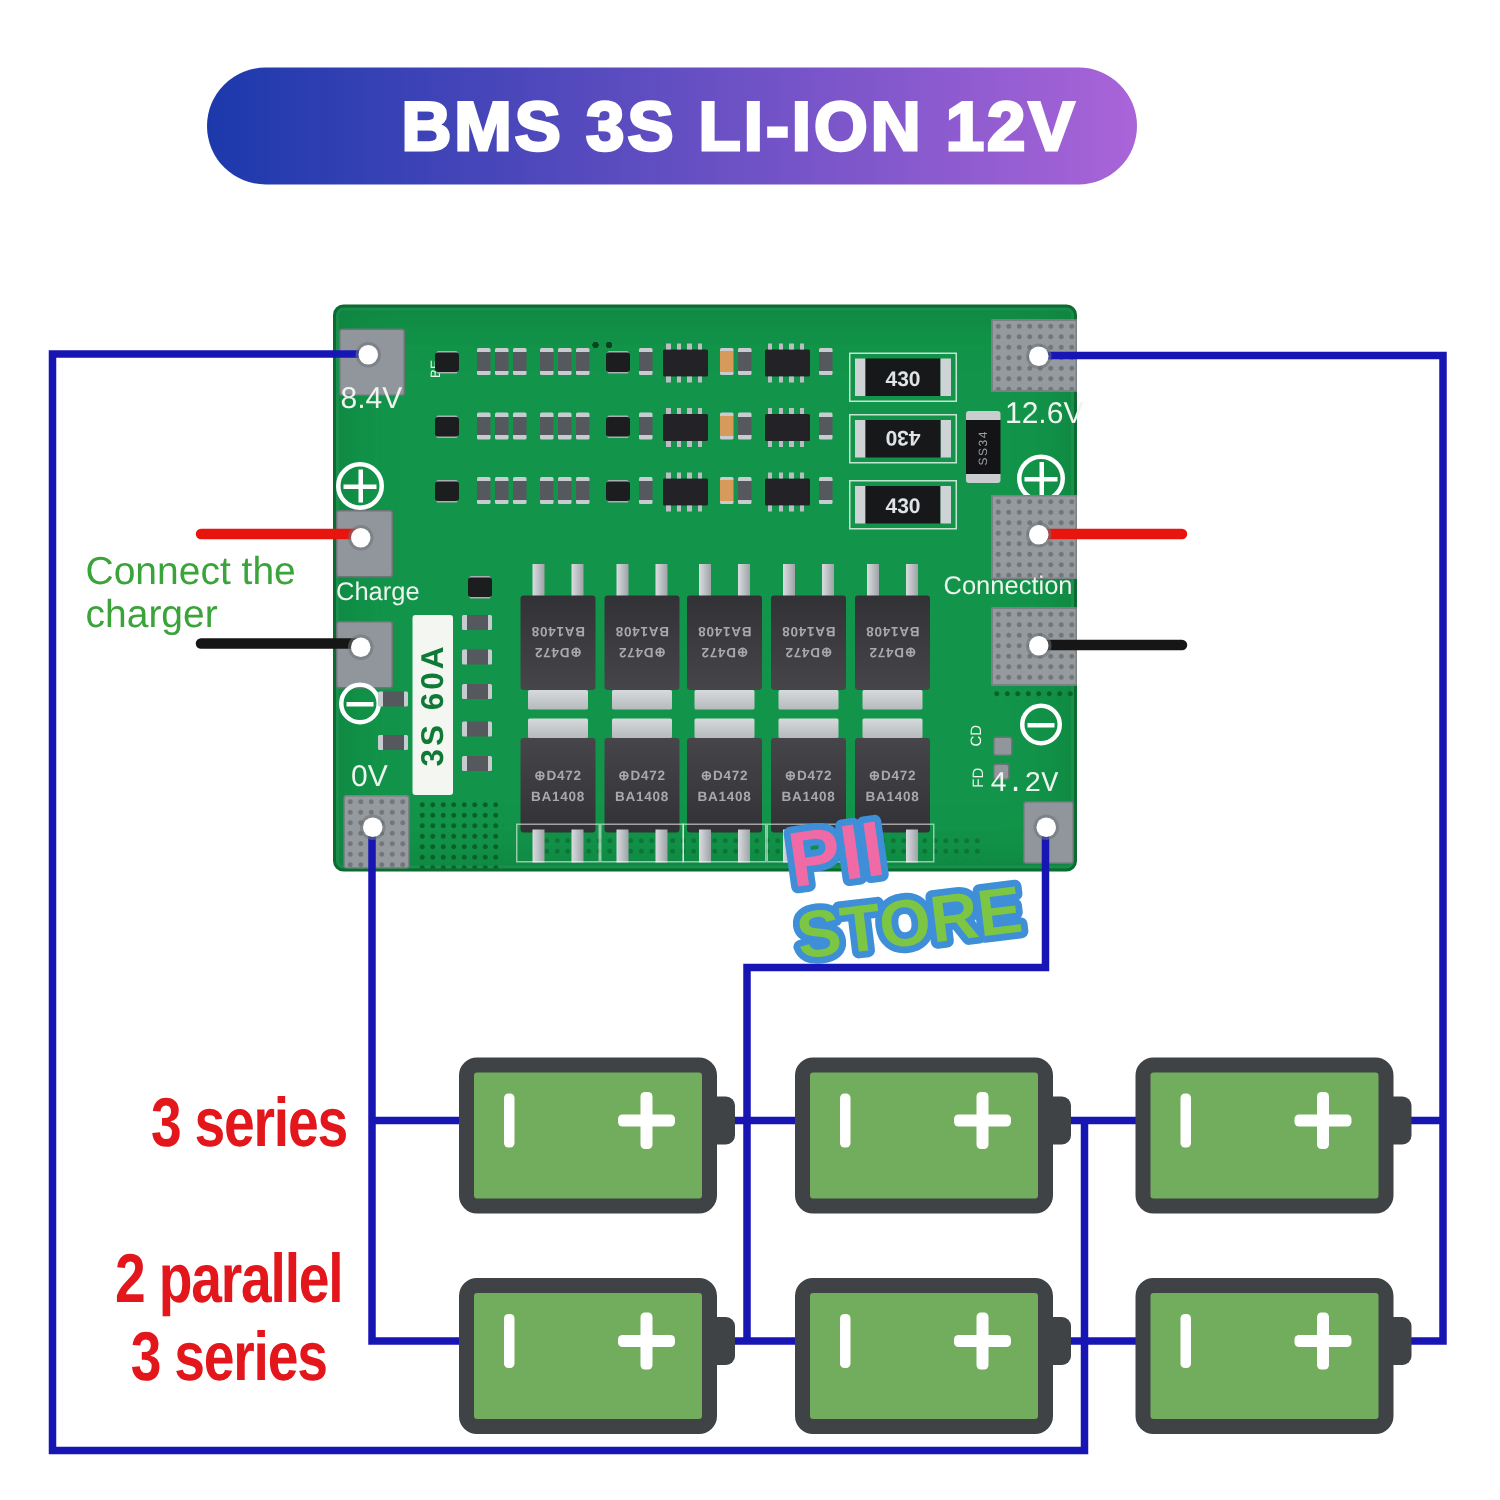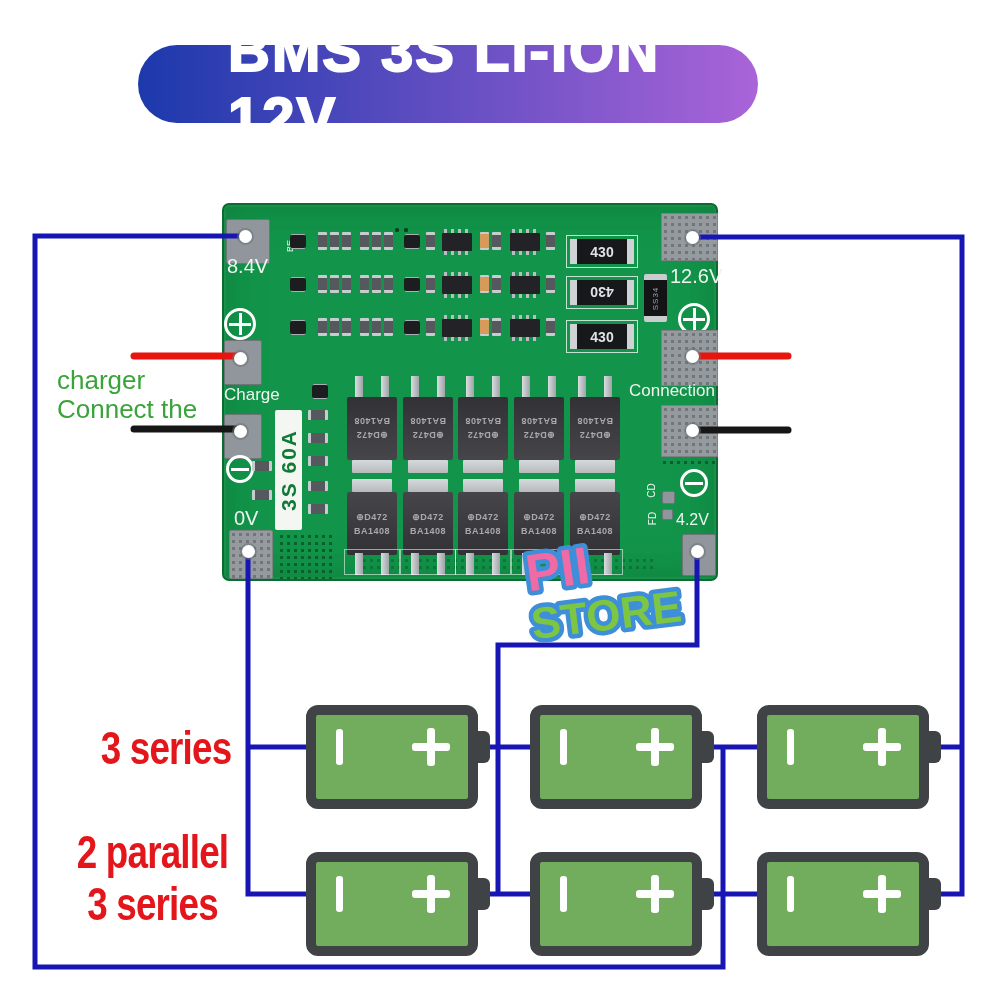--- a/index.html
+++ b/index.html
@@ -1,21 +1,21 @@
 <!DOCTYPE html>
 <html><head>
 <meta charset="utf-8">
 <style>
   html,body{margin:0;padding:0;background:#fff;}
   body{width:1000px;height:1000px;overflow:hidden;font-family:"Liberation Sans",sans-serif;position:relative;}
   .canvas{position:absolute;inset:0;width:1000px;height:1000px;background:#fff;}
   
   .banner{position:absolute;left:138px;top:45px;width:620px;height:78px;border-radius:40px;
     display:flex;align-items:center;justify-content:center;padding-left:90px;box-sizing:border-box;z-index:6;}
-  .banner span{color:#fff;font-size:58px;font-weight:800;letter-spacing:2px;-webkit-text-stroke:2px #fff;}
+  .banner span{color:#fff;font-size:46px;font-weight:800;letter-spacing:2px;-webkit-text-stroke:2px #fff;}
   
   svg.wires{position:absolute;left:0;top:0;z-index:2;}
   
   .board{position:absolute;left:222px;top:203px;width:496px;height:378px;background:#12954a;
     border:2px solid #0b6b31;border-radius:7px;box-sizing:border-box;z-index:1;
     box-shadow:inset 0 0 0 2px rgba(255,255,255,0.05), inset 0 0 40px rgba(0,60,25,0.25);}
   .board *{position:absolute;box-sizing:border-box;}
   .pad{background:#90969b;border:1px solid #6e7478;border-radius:2px;}
   .viagrid{background-color:#949a9e;border:1px solid #7b8185;
     background-image:radial-gradient(circle,#70767a 1.5px,transparent 1.7px);background-size:7px 7px;}
@@ -104,21 +104,21 @@
     <div class="silk" style="left:405px;top:176px;font-size:17px;">Connection</div>
     <div class="viagrid" style="left:437px;top:200px;width:57px;height:52px;"></div>
     <div class="dotgrid" style="left:437px;top:254px;width:57px;height:9px;"></div>
     <div class="sym" style="left:456px;top:264px;width:28px;height:28px;">
         <i class="h"></i>
       </div>
     <div class="silk" style="left:420px;top:280px;font-size:10px;transform:rotate(-90deg);">CD</div>
     <div class="pad" style="left:438px;top:286px;width:13px;height:13px;"></div>
     <div class="silk" style="left:422px;top:308px;font-size:10px;transform:rotate(-90deg);">FD</div>
     <div class="pad" style="left:438px;top:304px;width:11px;height:11px;"></div>
-    <div class="silk" style="left:452px;top:306px;font-size:16px;">4.2V</div>
+    <div class="silk" style="left:436px;top:306px;font-size:19px;font-family:Liberation Mono, monospace;">4.2V</div>
     <div class="pad" style="left:458px;top:329px;width:34px;height:42px;"></div>
 
     <div class="r430" style="left:346px;top:34px;width:64px;">
       <div class="silkbox"></div>
         <span class="cap" style="position:static;"></span>
         <span class="bdy" style="position:static;">430</span>
         <span class="cap" style="position:static;"></span>
       </div>
     <div class="r430" style="left:346px;top:75px;width:64px;">
       <div class="silkbox"></div>
@@ -302,22 +302,22 @@
       <path d="M134 356 H240"></path>
       <path d="M694 356 H788"></path>
     </g>
     <g id="blackwires" stroke-width="7" stroke-linecap="round" fill="none" stroke="#161616">
       <path d="M134 429 H240"></path>
       <path d="M694 430 H788"></path>
     </g>
   </svg>
 
   <div class="glabel" style="left:57px;top:366px;">
+    <div>Connect the</div>
     <div>charger</div>
-    <div>Connect the</div>
   </div>
   <div class="rlabel" style="left:60px;top:722px;width:212px;">
     <div>3 series</div>
   </div>
   <div class="rlabel" style="left:40px;top:826px;width:225px;">
     <div>2 parallel</div>
     <div>3 series</div>
   </div>
 
   <svg class="logo" width="220" height="120">

